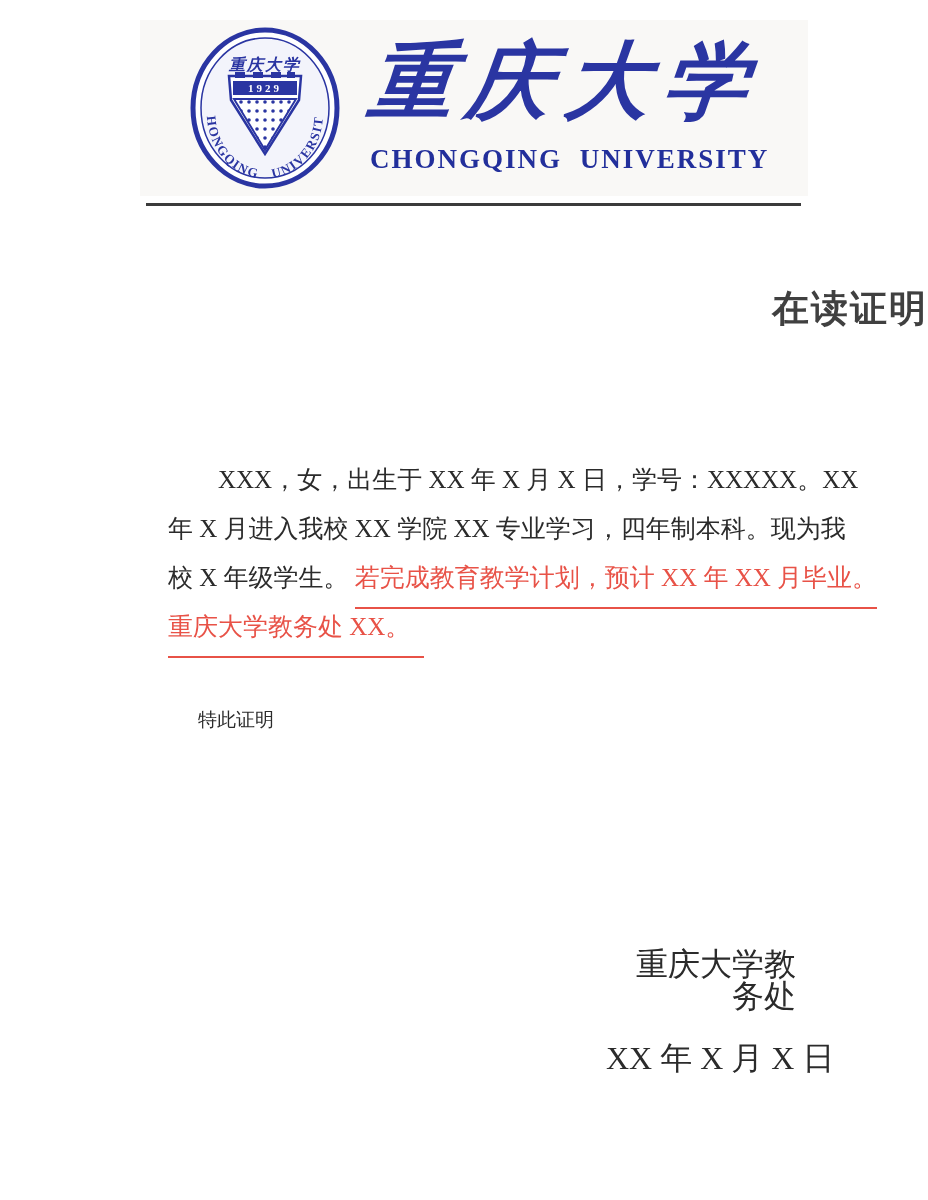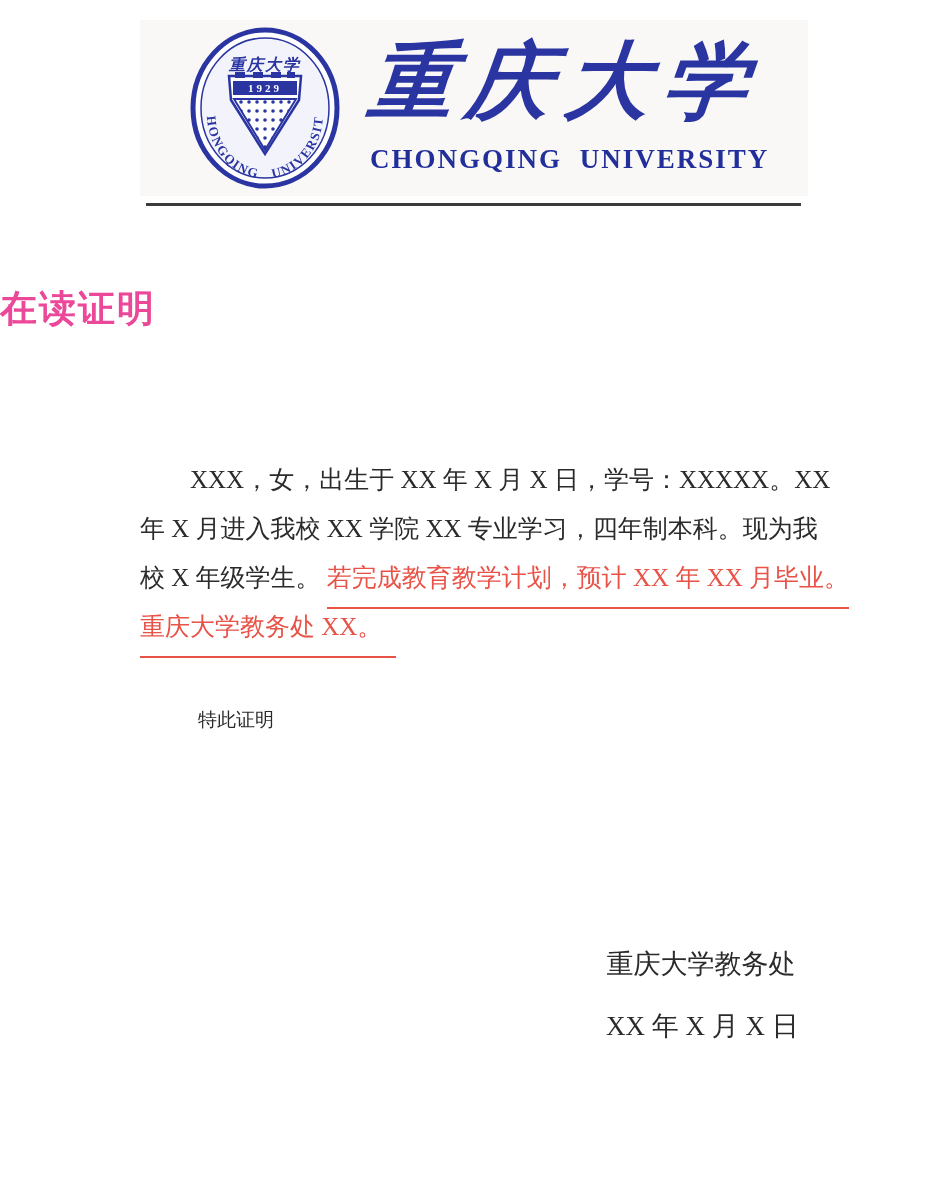--- a/index.html
+++ b/index.html
@@ -43,48 +43,49 @@
     white-space: nowrap;
   }
   .header-rule {
     position: absolute; left: 146px; top: 203px;
     width: 655px; height: 3px; background: #3b3b3b;
   }
 
   
   .doc-title {
     position: absolute; left: 0; top: 284px; width: 100%;
-    text-align: left;
+    text-align: right;
     font-size: 37px; font-weight: bold; letter-spacing: 2px;
-    color: #ec4899;
+    color: #404040;
   }
   .body-text {
     position: absolute; left: 140px; top: 455px; width: 672px;
     font-size: 25px;
   }
   .body-line {
     line-height: 49px; height: 49px;
     text-align: justify; text-align-last: justify;
     white-space: nowrap;
+    margin-left: 28px;
   }
   .body-line.first { text-indent: 50px; }
   .body-line.last { text-align-last: left; }
   .red {
     color: #e85247;
     border-bottom: 2px solid #e85247;
     padding-bottom: 16px;
   }
   .red.tail { padding-right: 14px; }
   .closing {
     position: absolute; left: 198px; top: 700px;
     font-size: 19px; line-height: 40px;
   }
   .signature {
     position: absolute; left: 606px; top: 948px; width: 190px;
-    text-align: center; font-size: 27px;
+    text-align: right; font-size: 32px;
   }
   .sig-office { line-height: 32px; }
   .sig-date { margin-top: 30px; line-height: 32px; white-space: nowrap; }
 </style>
 </head>
 <body>
 
 <div class="page">
 
   <div class="letterhead-scan"></div>

